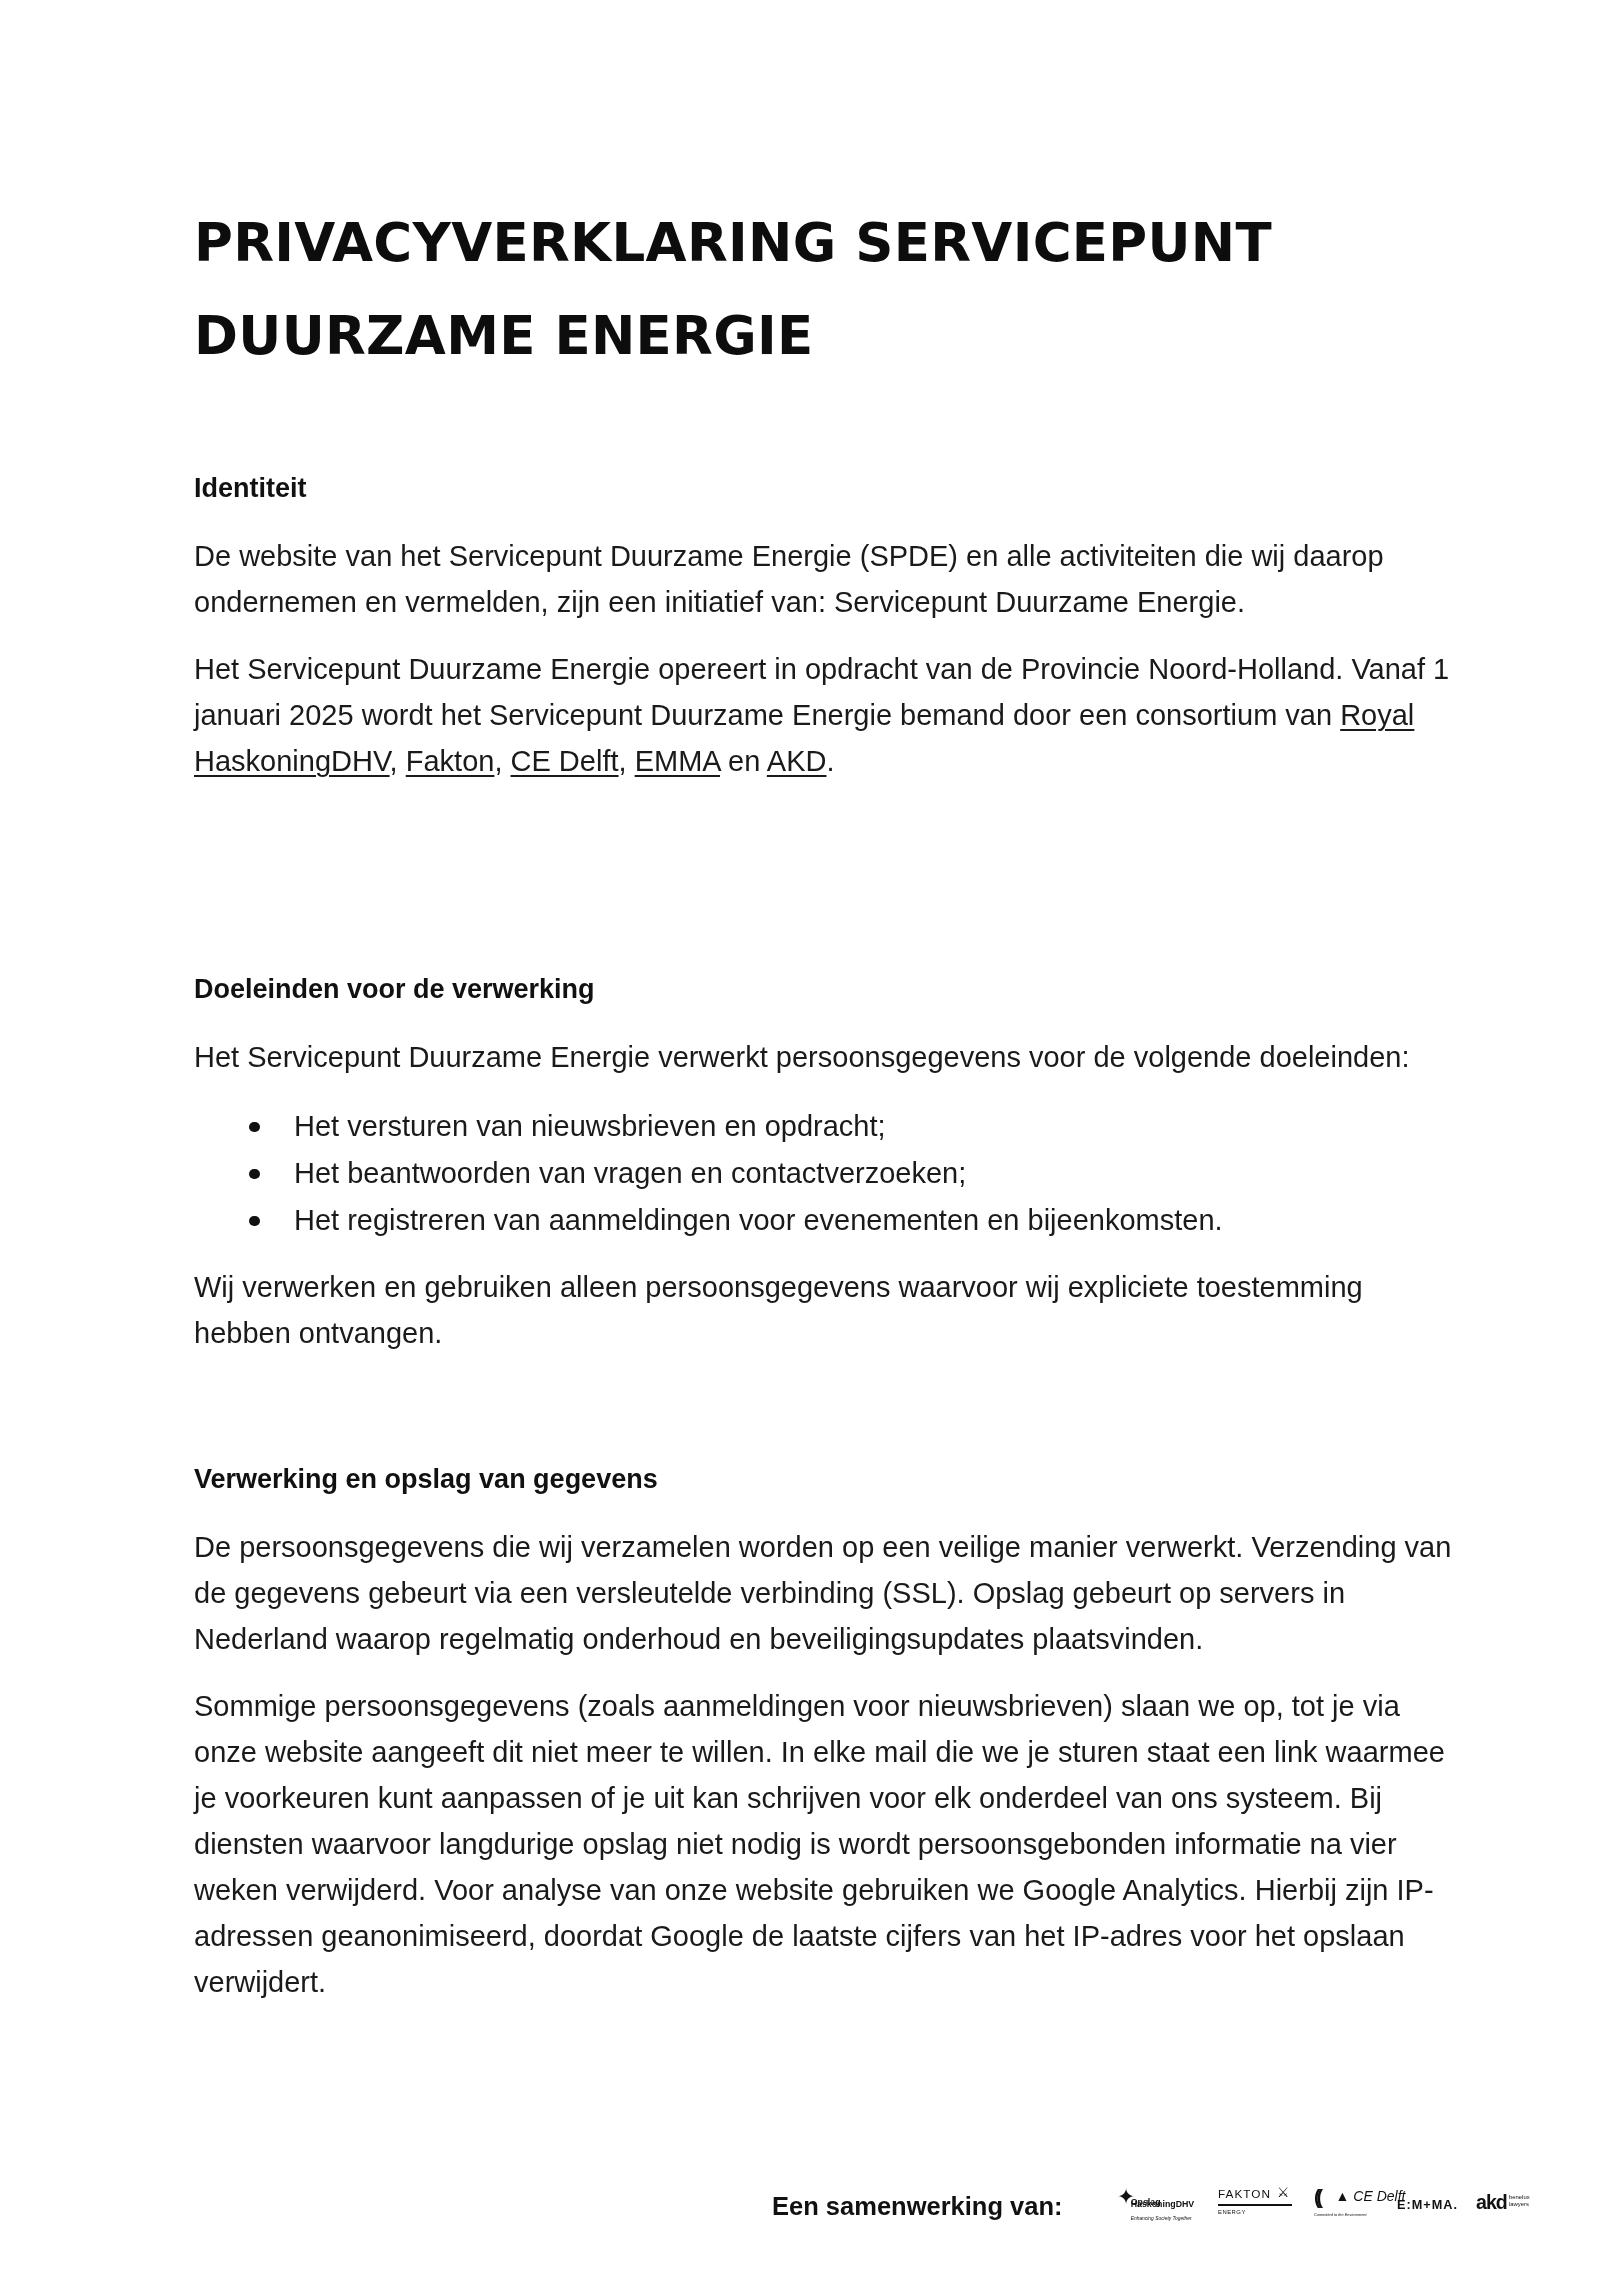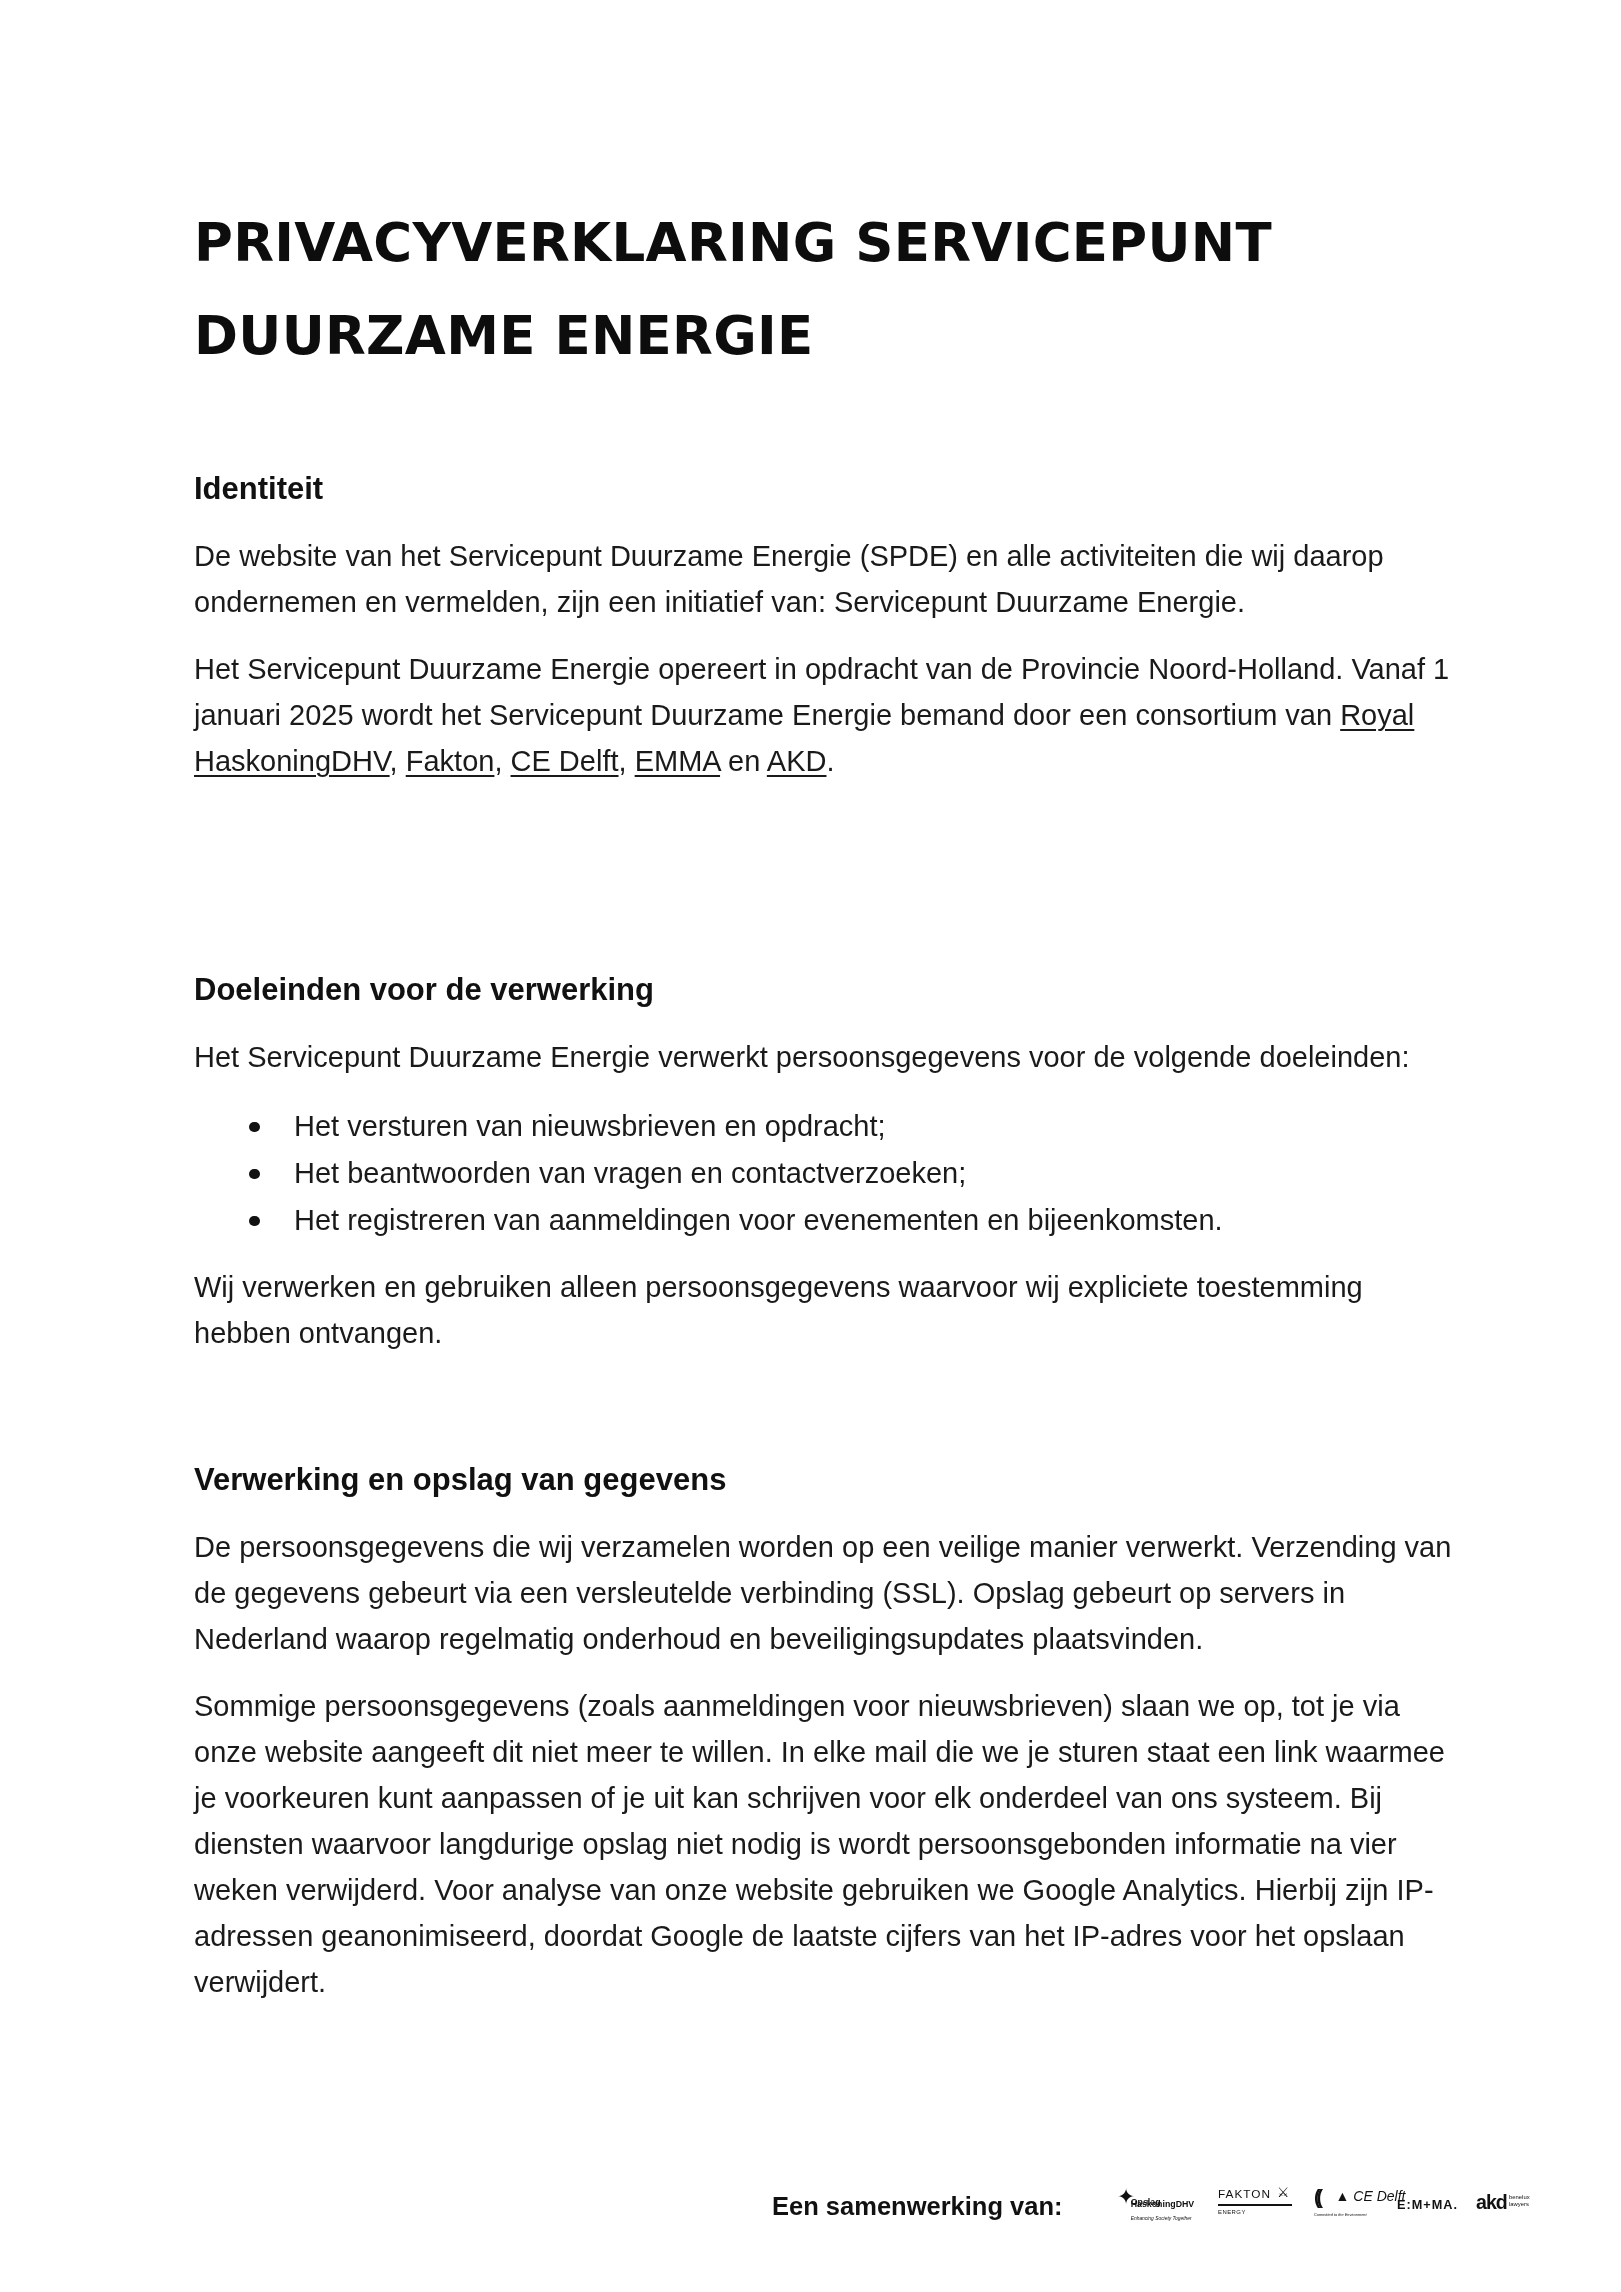--- a/index.html
+++ b/index.html
@@ -2,21 +2,21 @@
 <html><head>
 <meta charset="utf-8">
 <style>
   html, body { margin: 0; padding: 0; background: #ffffff; }
   body { width: 1621px; height: 2293px; position: relative; overflow: hidden;
          font-family: "Liberation Sans", sans-serif; color: #111111; }
   .title { position: absolute; left: 194px; top: 196px; margin: 0;
            font-family: "DejaVu Sans", sans-serif; font-weight: bold;
            font-size: 53px; line-height: 93px; letter-spacing: 0.3px; color: #0d0d0d; width: 1274px; }
   .section { position: absolute; left: 194px; width: 1264px; }
-  .section h2 { margin: 0; font-size: 31px; font-weight: bold; line-height: 39px; color: #111; }
+  .section h2 { margin: 0; font-size: 27px; font-weight: bold; line-height: 39px; color: #111; }
   .section p { margin: 0; font-size: 29px; line-height: 46px; color: #1a1a1a; }
   .section .gap-h { height: 24.5px; }
   .section .gap-p { height: 21.6px; }
   a.link { color: #1a1a1a; text-decoration: underline; text-underline-offset: 3.9px; text-decoration-thickness: 2px; }
   ul.bullets { list-style: none; margin: 0; padding: 0; }
   ul.bullets li { position: relative; padding-left: 100px; font-size: 29px; line-height: 47px; color: #1a1a1a; }
   ul.bullets li .dot { position: absolute; left: 55px; top: 18.6px; width: 10.8px; height: 10.8px; border-radius: 50%; background: #111; }
 
   .footer { position: absolute; top: 2178px; left: 772px; width: 784px; height: 59px; }
   .footer-label { position: absolute; left: 0; top: 13.7px; font-size: 25.5px; font-weight: bold; color: #111; white-space: nowrap; }

